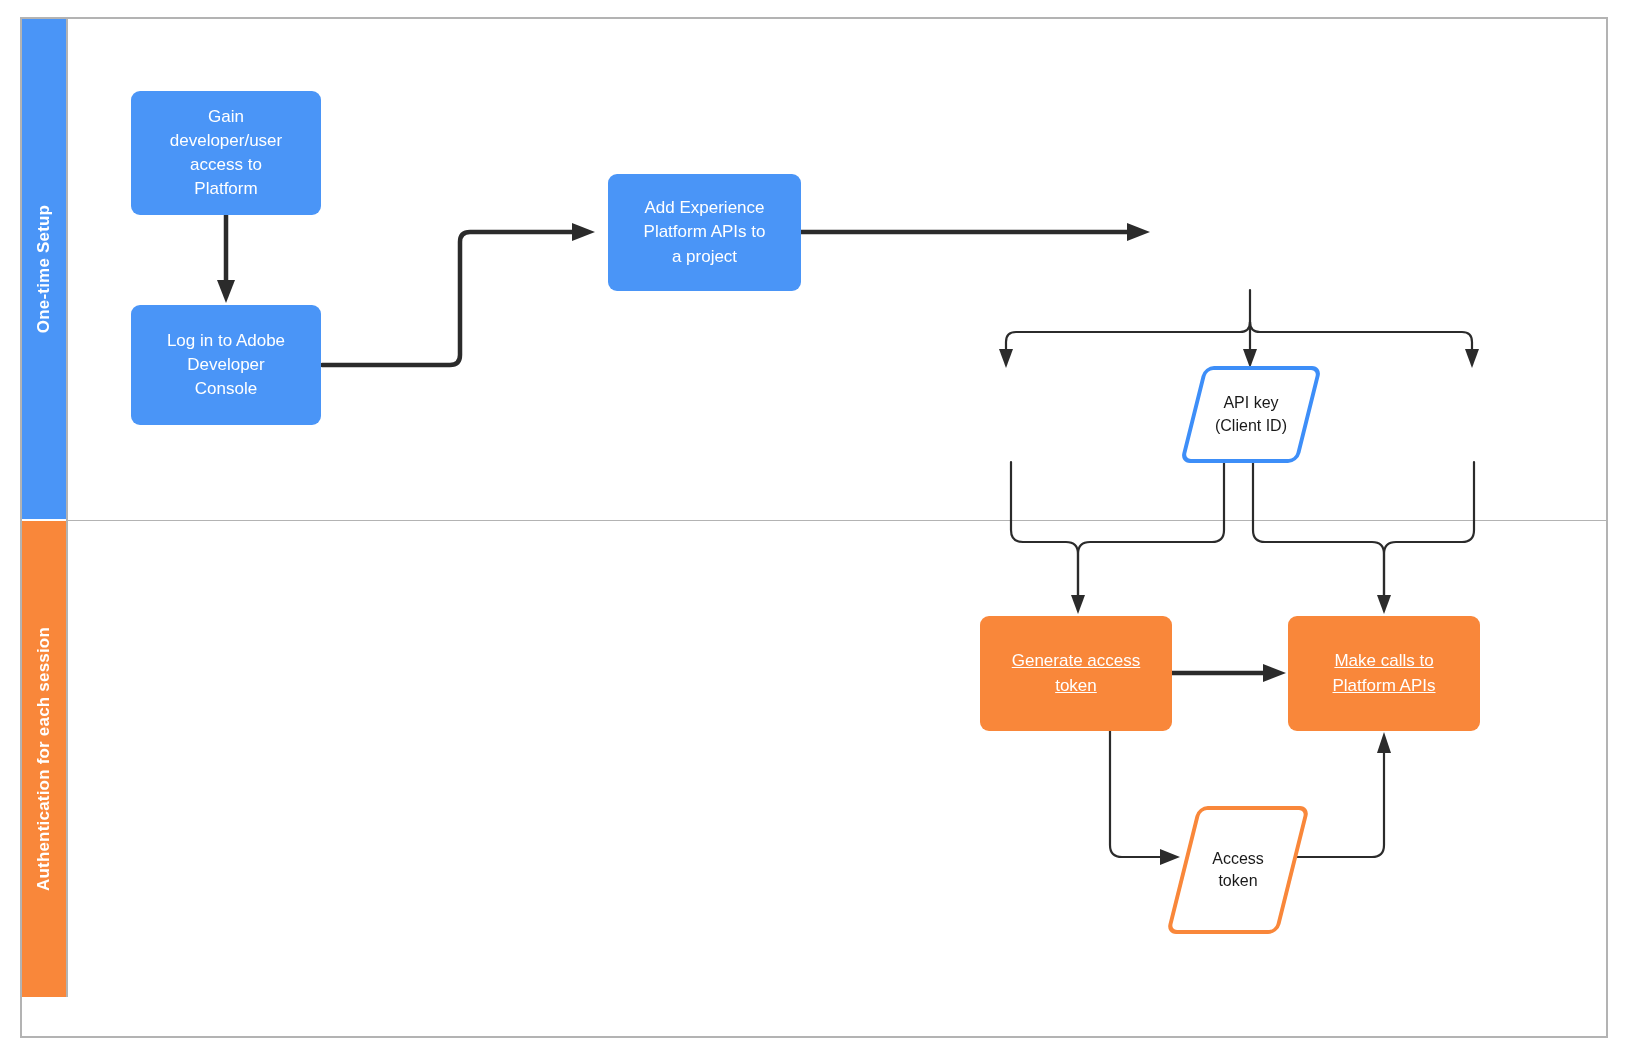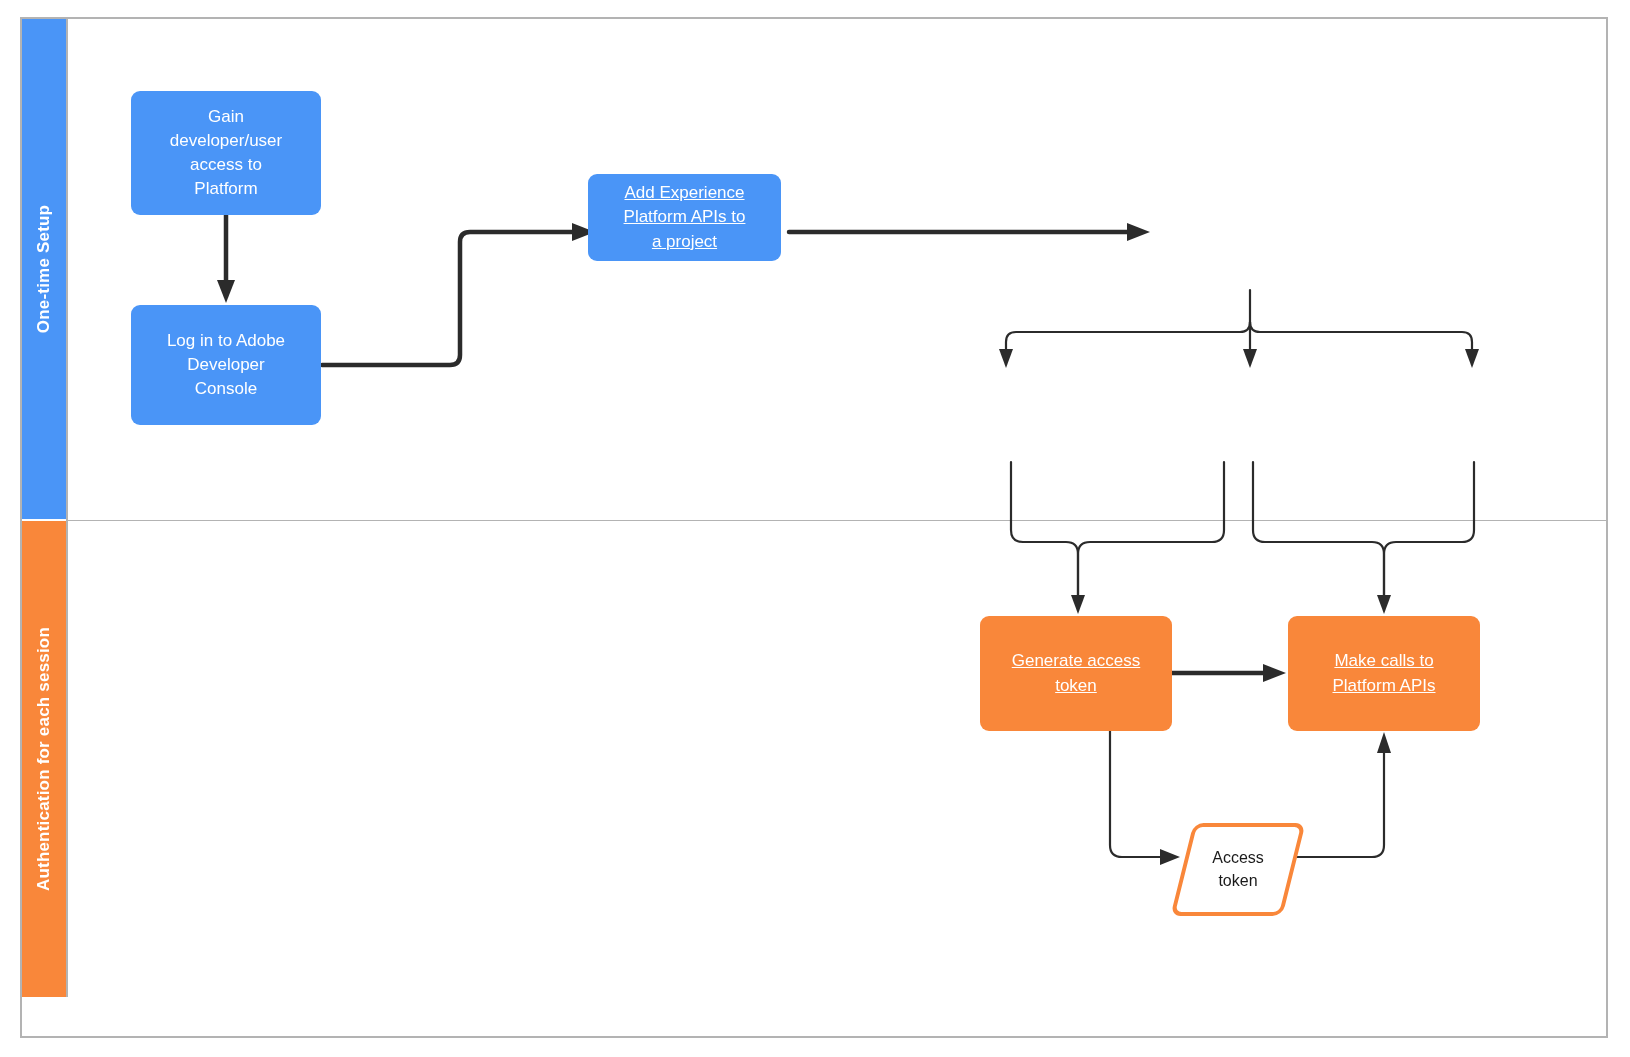--- a/index.html
+++ b/index.html
@@ -219,39 +219,44 @@
 Console</span>
   </div>
 
   <div class="node blue" style="left:131px; top:91px; width:190px; height:124px;">
     <span style="white-space:pre-line;">Gain
 developer/user
 access to
 Platform</span>
   </div>
 
-  <div class="node blue" style="left:588px; top:174px; width:193px; height:87px;text-decoration:underline;">
+  <div class="node blue" style="left:608px; top:174px; width:193px; height:117px;">
     <span style="white-space:pre-line;">Add Experience
 Platform APIs to
 a project</span>
   </div>
 
 
   <div class="node orange" style="left:980px; top:616px; width:192px; height:115px;">
     <span style="white-space:pre-line;">Generate access
 token</span>
   </div>
 
   <div class="node orange" style="left:1288px; top:616px; width:192px; height:115px;">
     <span style="white-space:pre-line;">Make calls to
 Platform APIs</span>
   </div>
 
 
-
-
-  <div class="data-node orange-edge" style="left:1182px; top:806px; width:112px; height:93px;margin-top:17px;">
+  <div class="data-node" style="left:1192px; top:366px; width:118px; height:97px;">
+    <div class="shape"></div>
+    <div class="txt">API key
+(Client ID)</div>
+  </div>
+
+
+  <div class="data-node orange-edge" style="left:1182px; top:806px; width:112px; height:128px;">
     <div class="shape"></div>
     <div class="txt">Access
 token</div>
   </div>
 
 </div>
 
 </body></html>

